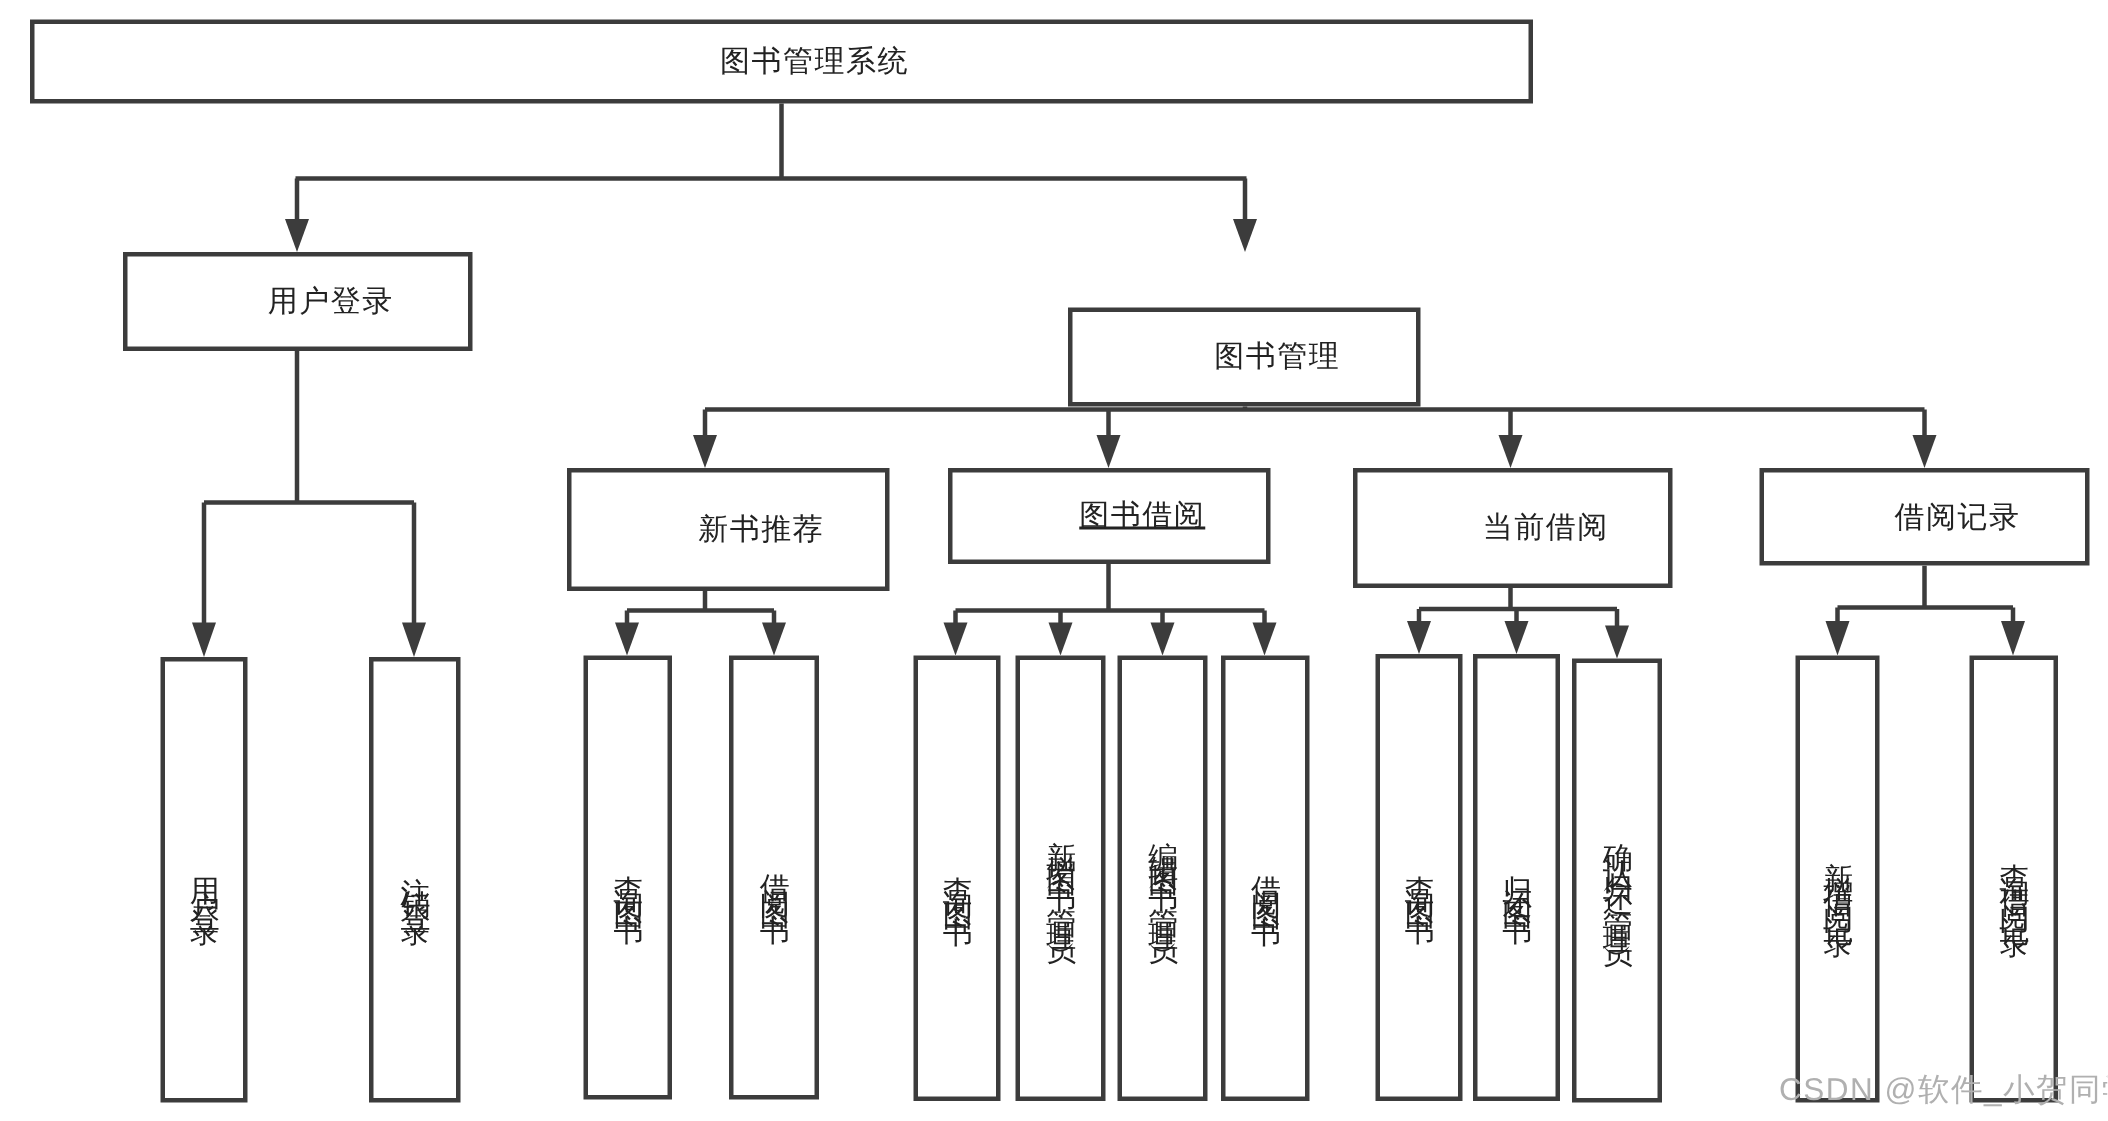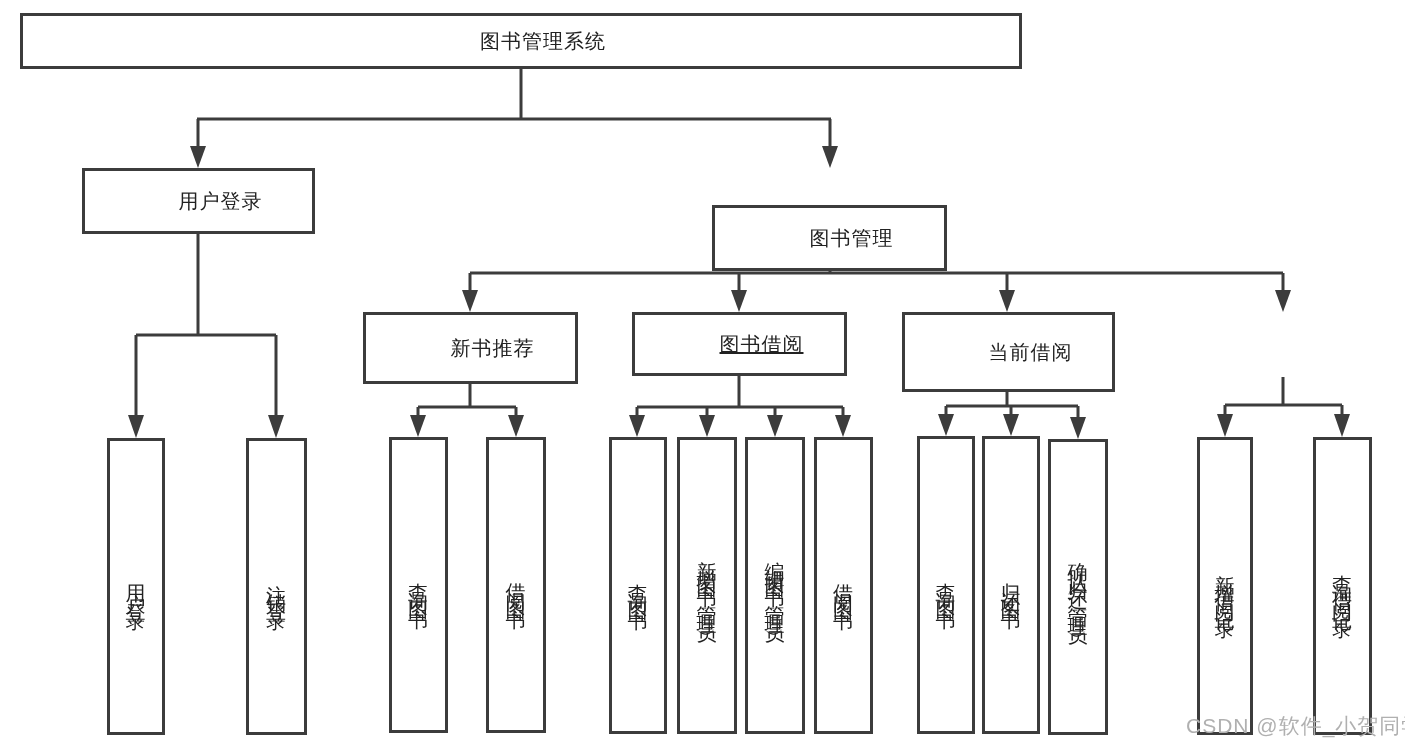--- a/index.html
+++ b/index.html
@@ -116,23 +116,24 @@
       <polygon points="1217,414 1233,414 1225,437"></polygon>
       <polygon points="1334,414 1350,414 1342,437"></polygon>
     </g>
   </svg>
 
   <div class="box h" style="left:20px; top:13px; width:1002px; height:56px;">图书管理系统</div>
 
   <div class="box h" style="left:82px; top:168px; width:233px; height:66px;">用户登录</div>
   <div class="box h" style="left:712px; top:167px; width:235px; height:66px;margin-top:38px;">图书管理</div>
 
-  <div class="box h" style="left:363px; top:312px; width:215px; height:72px;">新书推荐</div>
+  <div class="box h" style="left:378px; top:312px; width:215px; height:82px;">新书推荐</div>
   <div class="box h" style="left:632px; top:312px; width:215px; height:64px;text-decoration:underline;">图书借阅</div>
   <div class="box h" style="left:902px; top:312px; width:213px; height:80px;">当前借阅</div>
+  <div class="box h" style="left:1173px; top:312px; width:220px; height:65px;">借阅记录</div>
 
   <div class="box v" style="left:107px; top:438px; width:58px; height:297px;">用户登录</div>
   <div class="box v" style="left:246px; top:438px; width:61px; height:297px;">注销登录</div>
 
   <div class="box v" style="left:389px; top:437px; width:59px; height:296px;">查询图书</div>
   <div class="box v" style="left:486px; top:437px; width:60px; height:296px;">借阅图书</div>
 
   <div class="box v" style="left:609px; top:437px; width:58px; height:297px;">查询图书</div>
   <div class="box v" style="left:677px; top:437px; width:60px; height:297px;">新增图书（管理员）</div>
   <div class="box v" style="left:745px; top:437px; width:60px; height:297px;">编辑图书（管理员）</div>

